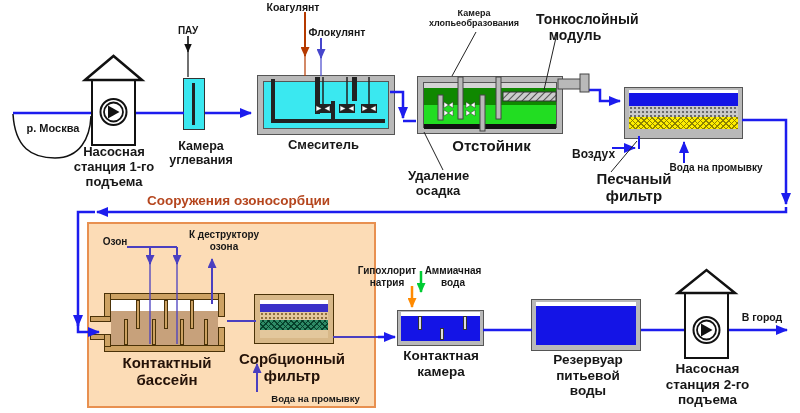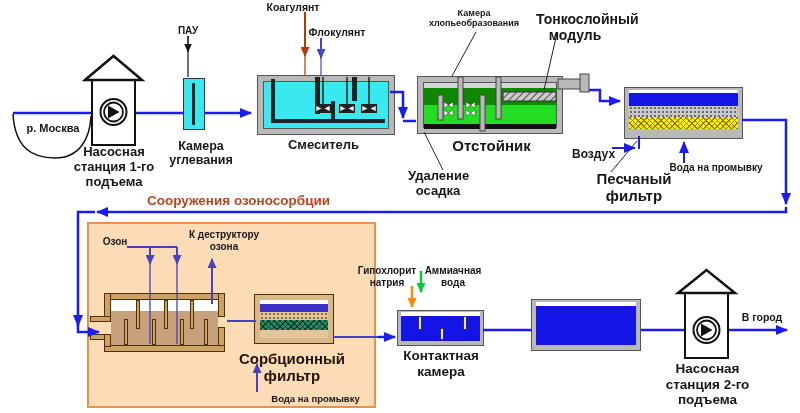--- a/index.html
+++ b/index.html
@@ -334,27 +334,32 @@
   <div class="lbl" style="left:408px;top:169px;width:60px;font-size:13px;">Удаление
 осадка</div>
   <div class="lbl" style="left:572px;top:148px;width:42px;font-size:12px;">Воздух</div>
   <div class="lbl" style="left:588px;top:170px;width:92px;font-size:15px;">Песчаный
 фильтр</div>
   <div class="lbl" style="left:666px;top:162px;width:100px;font-size:10px;">Вода на промывку</div>
   <div class="lbl rust" style="left:136px;top:193px;width:205px;font-size:13.5px;">Сооружения озоносорбции</div>
   <div class="lbl" style="left:98px;top:236px;width:34px;font-size:10px;">Озон</div>
   <div class="lbl" style="left:182px;top:229px;width:84px;font-size:10px;">К деструктору
 озона</div>
+  <div class="lbl brown" style="left:112px;top:354px;width:110px;font-size:15px;">Контактный
+бассейн</div>
   <div class="lbl brown" style="left:238px;top:350px;width:108px;font-size:15px;">Сорбционный
 фильтр</div>
   <div class="lbl" style="left:268px;top:394px;width:95px;font-size:9.5px;">Вода на промывку</div>
   <div class="lbl" style="left:354px;top:265px;width:66px;font-size:10px;">Гипохлорит
 натрия</div>
   <div class="lbl" style="left:422px;top:265px;width:62px;font-size:10px;">Аммиачная
 вода</div>
   <div class="lbl" style="left:396px;top:348px;width:90px;font-size:13.5px;">Контактная
 камера</div>
+  <div class="lbl" style="left:542px;top:352px;width:92px;font-size:13.5px;">Резервуар
+питьевой
+воды</div>
   <div class="lbl" style="left:645px;top:361px;width:125px;font-size:13.5px;">Насосная
 станция 2-го
 подъема</div>
   <div class="lbl" style="left:738px;top:311px;width:48px;font-size:10.5px;">В город</div>
 
 </div>
 
 </body></html>

